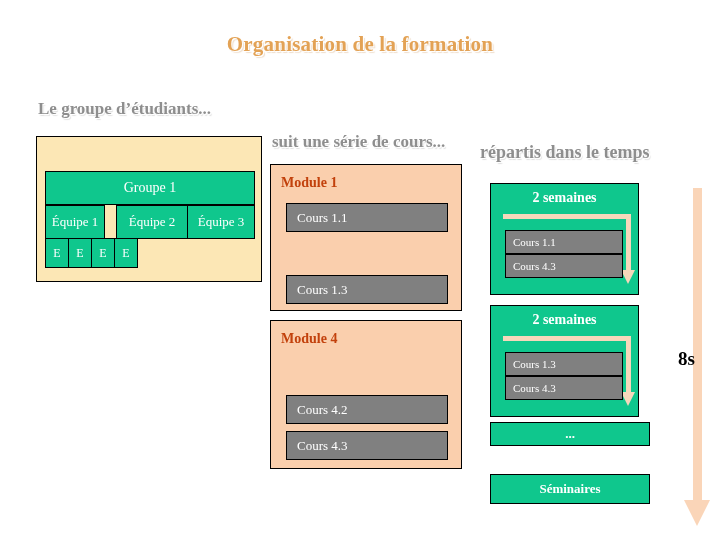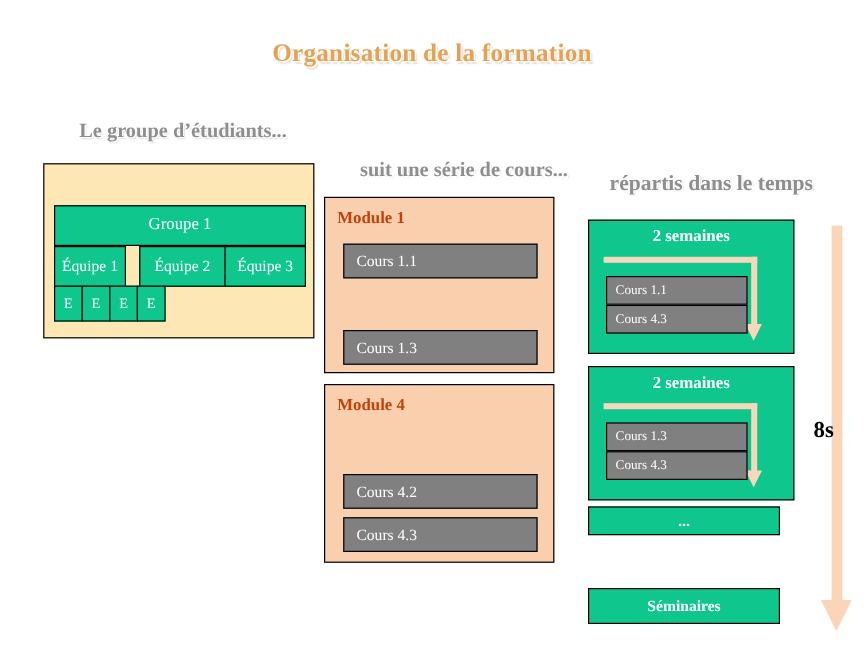--- a/index.html
+++ b/index.html
@@ -35,21 +35,20 @@
     letter-spacing: .2px;
     text-shadow: 1px 1px 0 #ffffff, 2px 2px 1px rgba(210,160,110,.35);
     white-space: nowrap;
   }
   .caption {
     position: absolute;
     color: #8e8e8e;
     font-weight: bold;
     white-space: nowrap;
     text-shadow: 1px 1px 0 #ffffff, 1.5px 1.5px 1px rgba(150,150,150,.30);
-    margin-left: 28px;
   }
   #cap-groupe   { left: 38px;  top: 99px;  font-size: 17px; }
   #cap-cours    { left: 272px; top: 132px; font-size: 17px; }
   #cap-repartis { left: 480px; top: 142px; font-size: 18px; }
 
   
   #group-panel {
     position: absolute;
     left: 36px; top: 136px;
     width: 226px; height: 146px;
@@ -116,21 +115,21 @@
     white-space: nowrap;
   }
   .cb-0 { top: 38px; }
   .cb-1 { top: 74px; }
   .cb-2 { top: 110px; }
 
   
   .tl-block {
     position: absolute;
     left: 490px;
-    width: 172px;
+    width: 149px;
     background: #0fc78d;
     border: 1px solid #000000;
     box-sizing: border-box;
   }
   #tl-block-0 { top: 183px; height: 112px; }
   #tl-block-1 { top: 305px; height: 112px; }
   .tl-title {
     position: absolute;
     left: 0; top: 6px;
     width: 100%;
@@ -191,21 +190,21 @@
     box-sizing: border-box;
     color: #ffffff;
     font-size: 13px;
     font-weight: bold;
     display: flex;
     align-items: center;
     justify-content: center;
     white-space: nowrap;
   }
   #tl-ellipsis { top: 422px; }
-  #tl-seminar  { top: 490px; height: 30px; }
+  #tl-seminar  { top: 474px; height: 30px; }
   #tl-exam     { top: 503px; height: 30px; }
 
   
   #time-arrow-shaft {
     position: absolute;
     left: 693px; top: 188px;
     width: 9px; height: 313px;
     background: #fad5b8;
   }
   #time-arrow-head {

